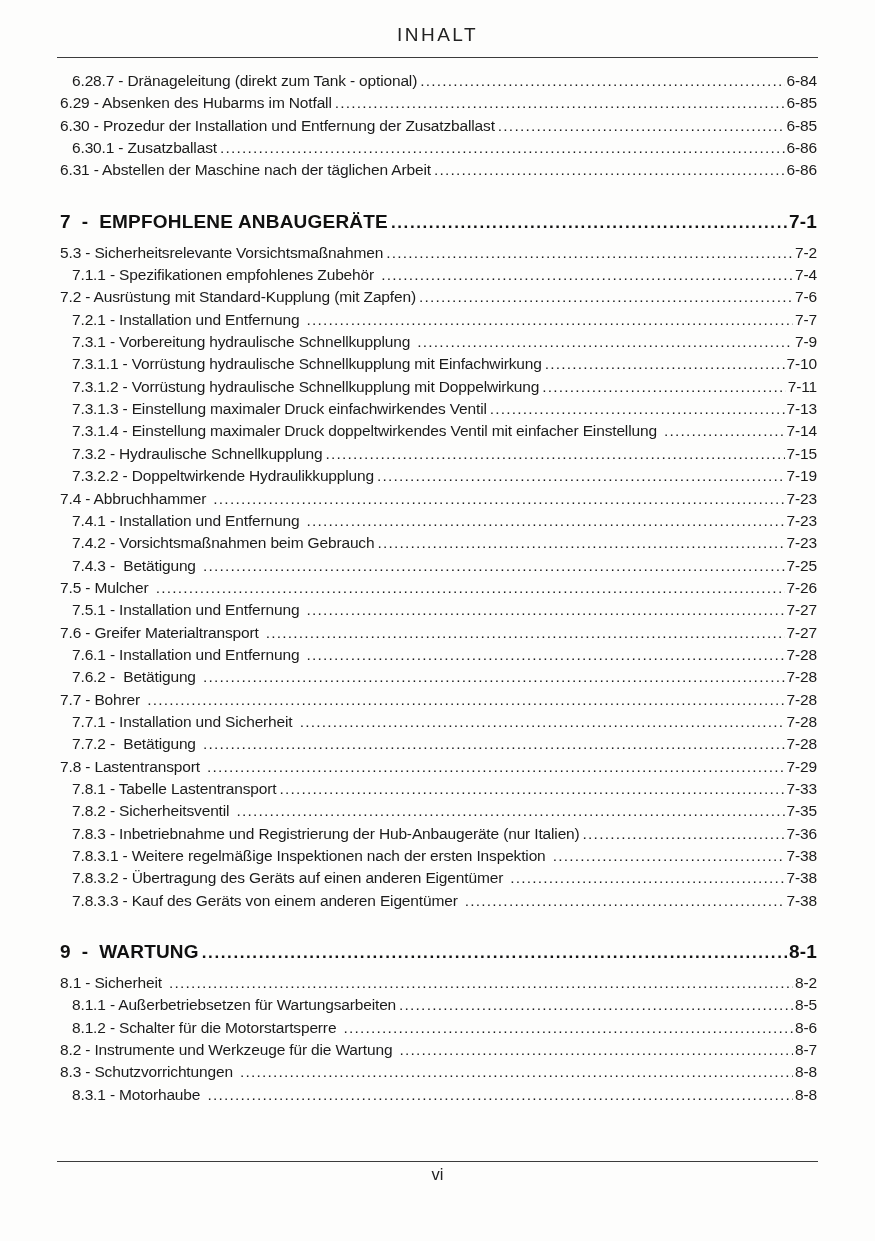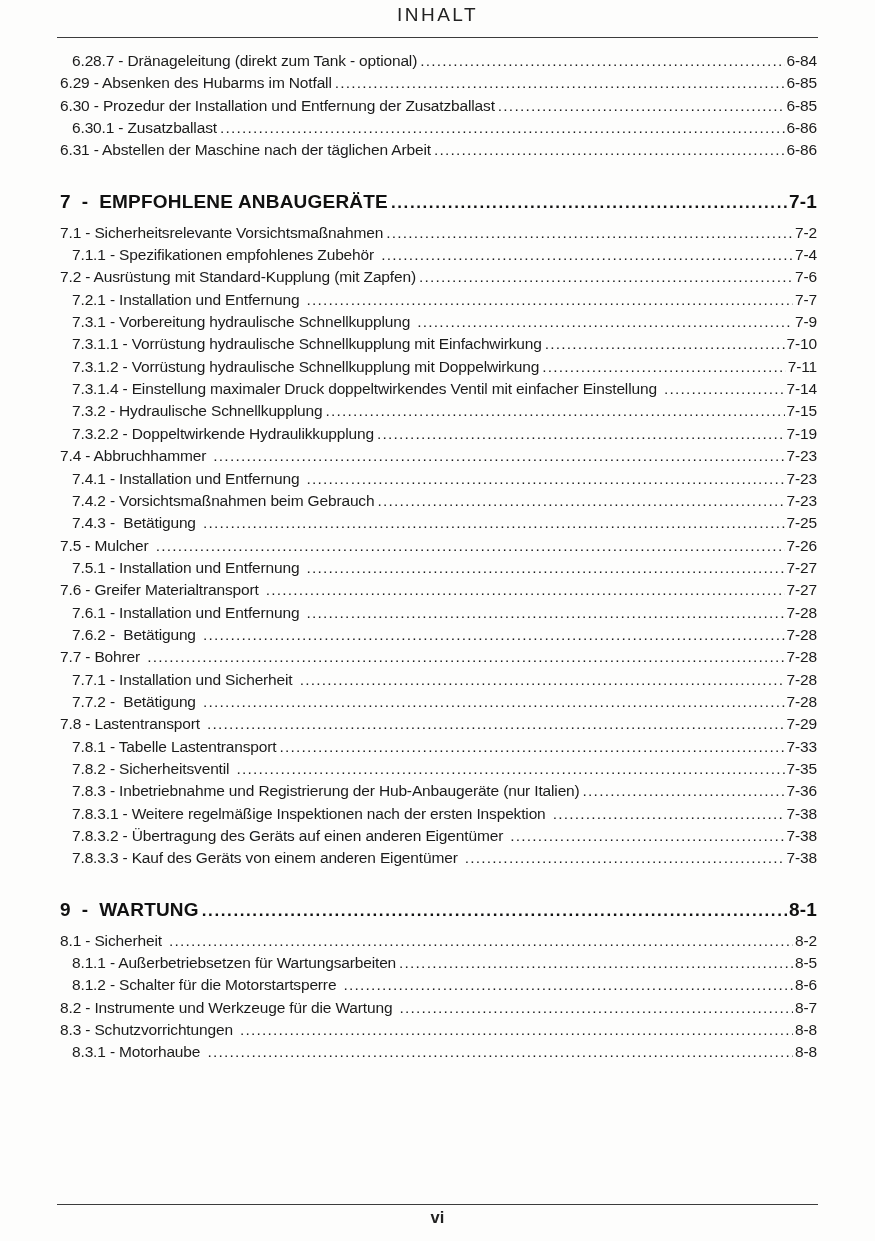--- a/index.html
+++ b/index.html
@@ -12,21 +12,21 @@
     width: 875px;
     height: 1241px;
     margin: 0 auto;
     background: #fdfdfc;
     color: #1b1b1b;
     font-family: "Liberation Sans", "DejaVu Sans", sans-serif;
     overflow: hidden;
   }
   .page-title {
     text-align: center;
-    padding-top: 4px;
+    padding-top: 24px;
     font-size: 19px;
     letter-spacing: 2.5px;
     color: #222;
   }
   .header-rule {
     margin: 11px auto 0 auto;
     width: 761px;
     border: 0;
     border-top: 1.6px solid #3c3c3c;
     height: 0;
@@ -74,22 +74,21 @@
     color: #111;
   }
   .toc-chapter .dot-leader::after {
     letter-spacing: 1.6px;
     font-size: 17px;
   }
   .footer {
     position: absolute;
     left: 57px;
     right: 57px;
-    top: 1204px;
-    font-weight: bold;
+    top: 1161px;
   }
   .footer-rule {
     border: 0;
     border-top: 1.8px solid #3c3c3c;
     height: 0;
     margin: 0;
   }
   .footer-page-number {
     text-align: center;
     margin-top: 3px;
@@ -131,21 +130,21 @@
     <span class="toc-label">6.31 - Abstellen der Maschine nach der täglichen Arbeit</span>
     <span class="dot-leader"></span>
     <span class="toc-page">6-86</span>
   </div>
       <div class="toc-row toc-chapter">
     <span class="toc-label">7  -  EMPFOHLENE ANBAUGERÄTE</span>
     <span class="dot-leader"></span>
     <span class="toc-page">7-1</span>
   </div>
       <div class="toc-row toc-entry">
-    <span class="toc-label">7.1 - Sicherheitsrelevante Vorsichtsmaßnahmen</span>
+    <span class="toc-label">5.3 - Sicherheitsrelevante Vorsichtsmaßnahmen</span>
     <span class="dot-leader"></span>
     <span class="toc-page">7-2</span>
   </div>
       <div class="toc-row toc-entry level-2">
     <span class="toc-label">7.1.1 - Spezifikationen empfohlenes Zubehör </span>
     <span class="dot-leader"></span>
     <span class="toc-page">7-4</span>
   </div>
       <div class="toc-row toc-entry">
     <span class="toc-label">7.2 - Ausrüstung mit Standard-Kupplung (mit Zapfen)</span>
@@ -164,20 +163,25 @@
   </div>
       <div class="toc-row toc-entry level-2">
     <span class="toc-label">7.3.1.1 - Vorrüstung hydraulische Schnellkupplung mit Einfachwirkung</span>
     <span class="dot-leader"></span>
     <span class="toc-page">7-10</span>
   </div>
       <div class="toc-row toc-entry level-2">
     <span class="toc-label">7.3.1.2 - Vorrüstung hydraulische Schnellkupplung mit Doppelwirkung</span>
     <span class="dot-leader"></span>
     <span class="toc-page">7-11</span>
+  </div>
+      <div class="toc-row toc-entry level-2">
+    <span class="toc-label">7.3.1.3 - Einstellung maximaler Druck einfachwirkendes Ventil</span>
+    <span class="dot-leader"></span>
+    <span class="toc-page">7-13</span>
   </div>
       <div class="toc-row toc-entry level-2">
     <span class="toc-label">7.3.1.4 - Einstellung maximaler Druck doppeltwirkendes Ventil mit einfacher Einstellung </span>
     <span class="dot-leader"></span>
     <span class="toc-page">7-14</span>
   </div>
       <div class="toc-row toc-entry level-2">
     <span class="toc-label">7.3.2 - Hydraulische Schnellkupplung</span>
     <span class="dot-leader"></span>
     <span class="toc-page">7-15</span>

